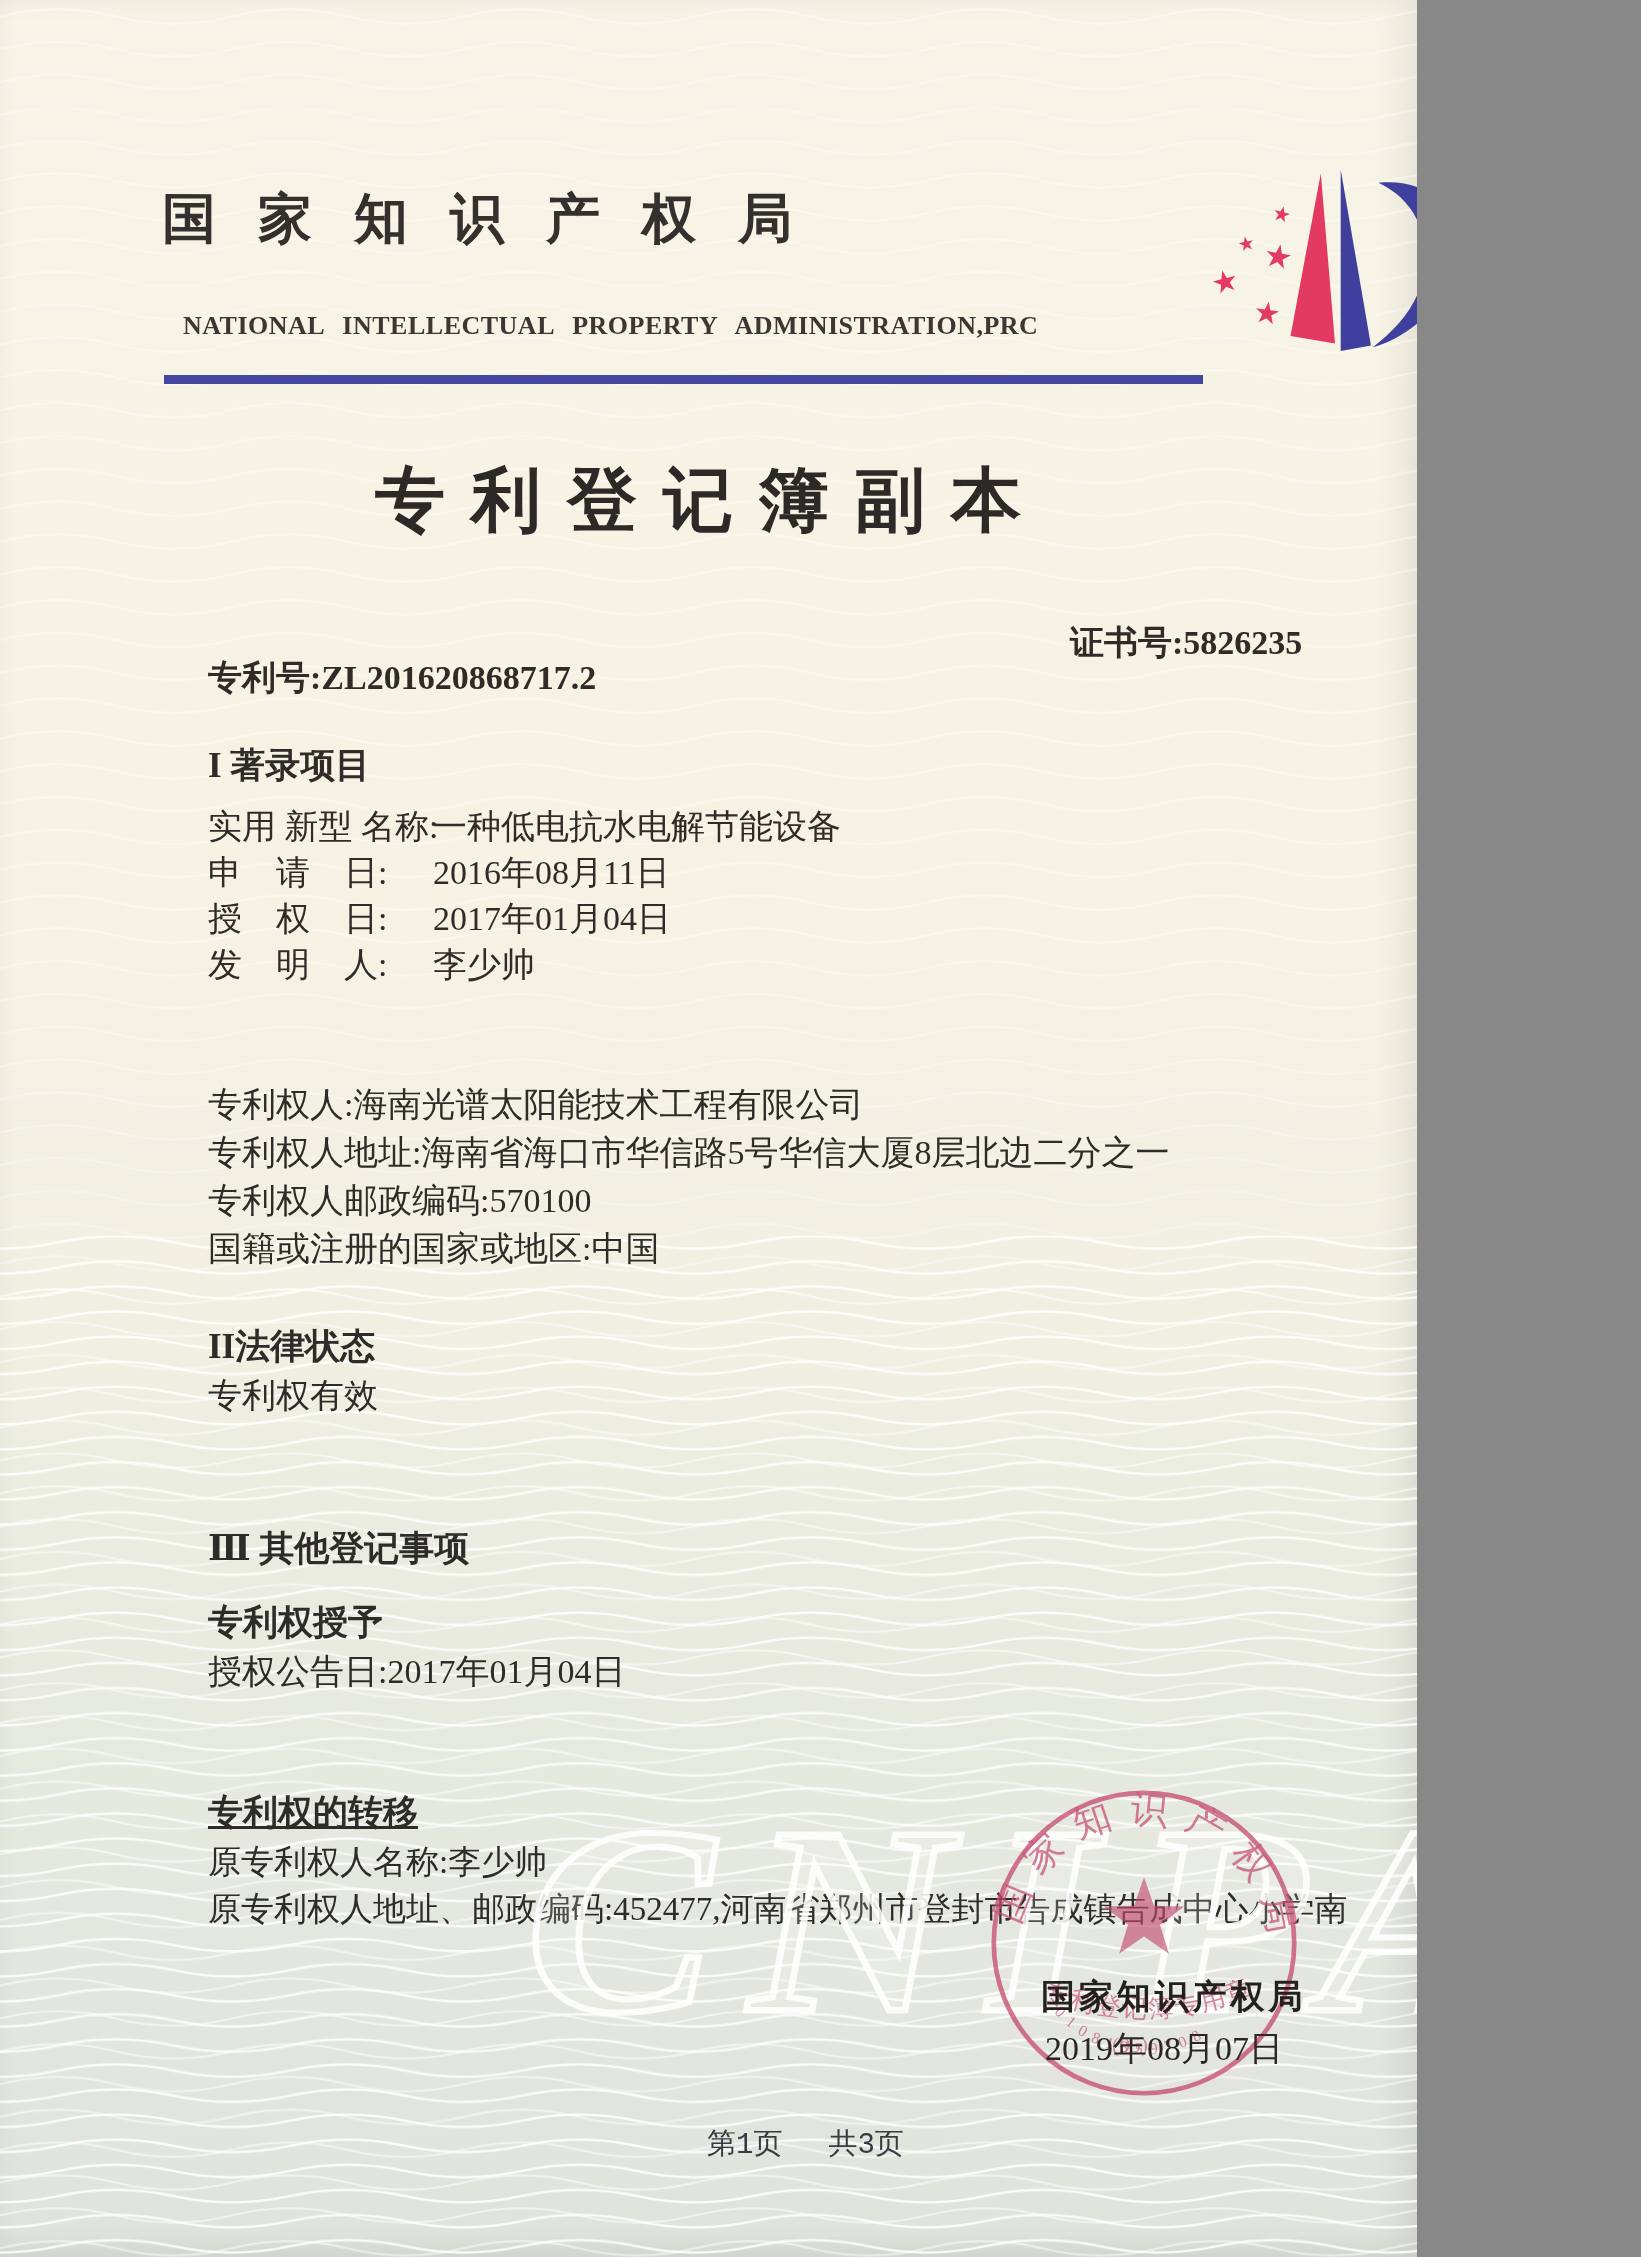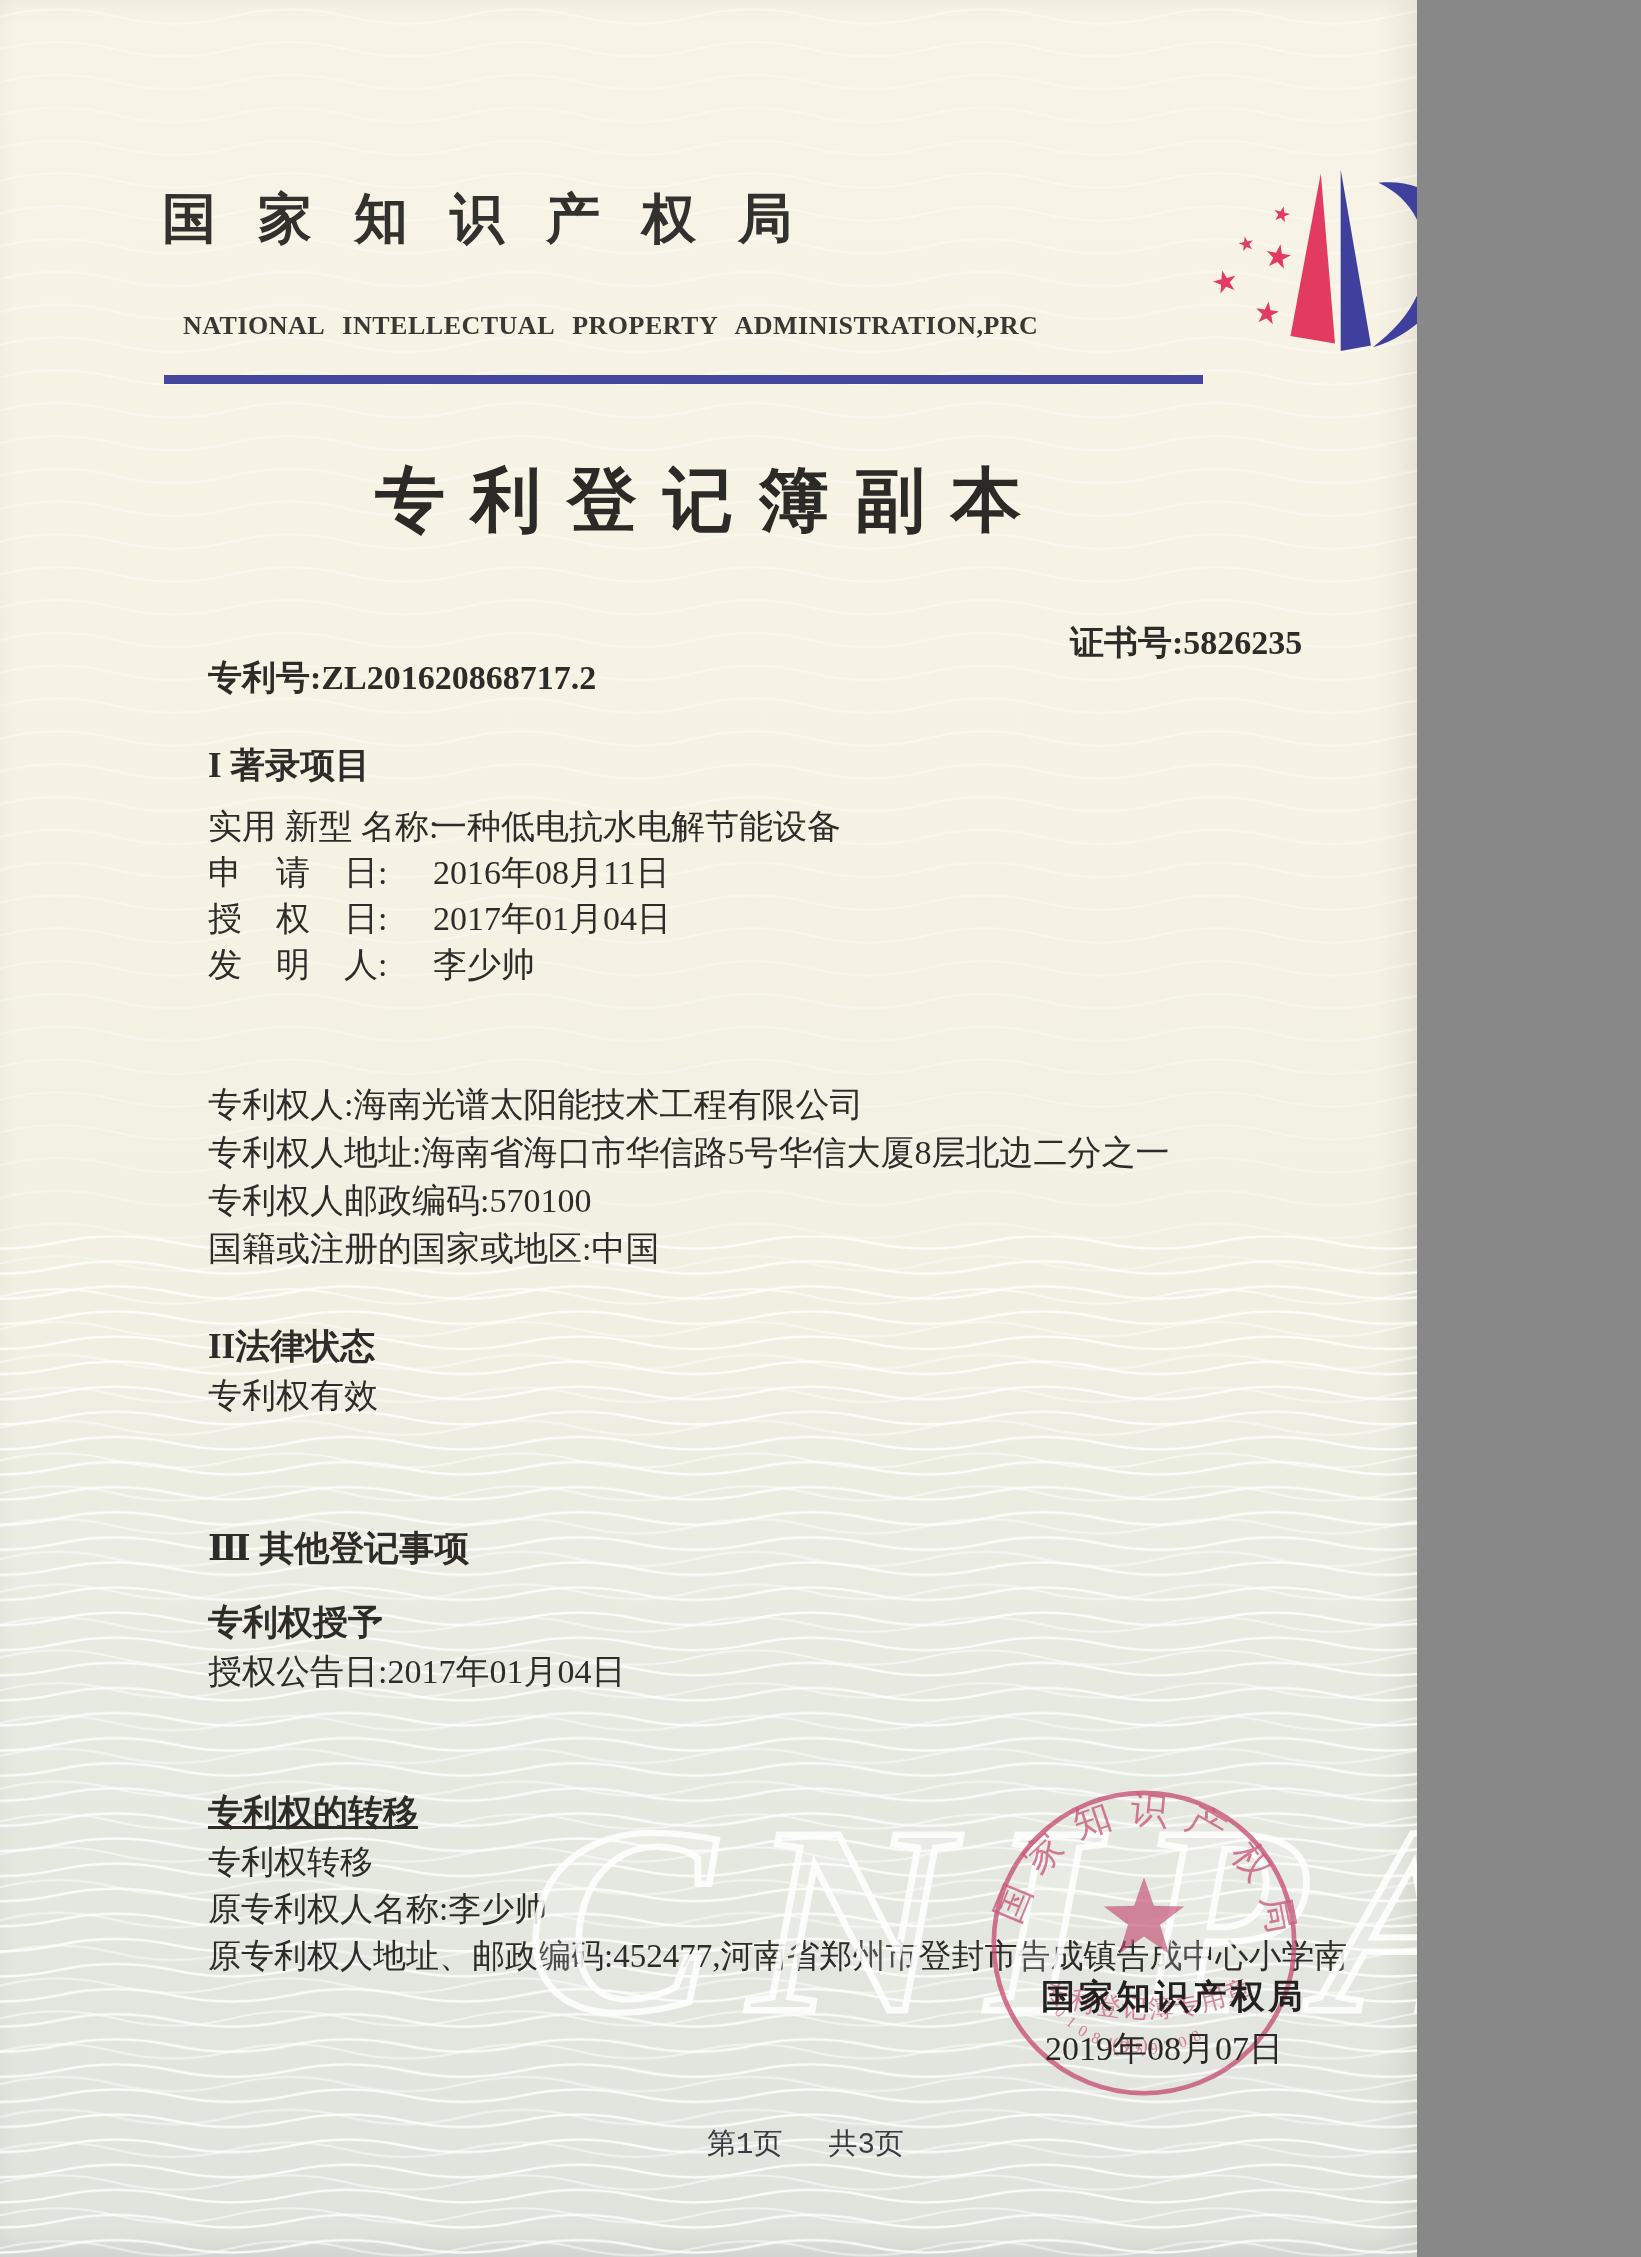--- a/index.html
+++ b/index.html
@@ -112,21 +112,20 @@
 
     <div class="abs h-bold" style="left:208px;top:1323px;">II法律状态</div>
     <div class="abs line" style="left:208px;top:1373px;">专利权有效</div>
 
     <div class="abs h-bold" style="left:208px;top:1509px;margin-top:16px;">Ⅲ 其他登记事项</div>
     <div class="abs h-bold" style="left:208px;top:1599px;">专利权授予</div>
     <div class="abs line" style="left:208px;top:1649px;">授权公告日:2017年01月04日</div>
 
     <div class="abs h-bold" style="left:208px;top:1789px;text-decoration:underline;">专利权的转移</div>
     <div class="abs transfer-lines">
-      <div>专利权转移</div>
       <div>原专利权人名称:李少帅</div>
       <div>原专利权人地址、邮政编码:452477,河南省郑州市登封市告成镇告成中心小学南</div>
     </div>
 
     <div class="abs watermark">CNIPA</div>
 
     <svg class="abs stamp-svg" width="338" height="338" viewBox="0 0 360 360" aria-hidden="true">
       <defs>
         <path id="sealRing" d="M 46 186 A 134 134 0 1 1 314 186" fill="none"></path>
         <path id="sealInner" d="M 66 236 Q 180 282 294 236" fill="none"></path>

